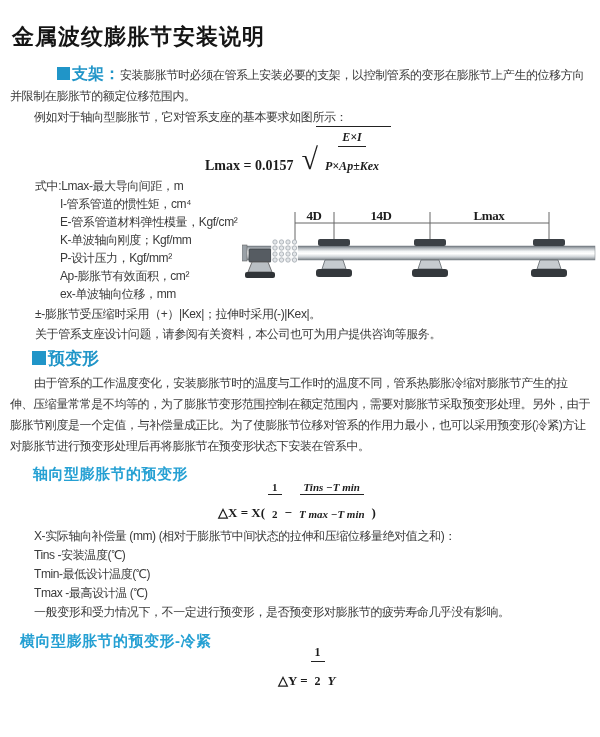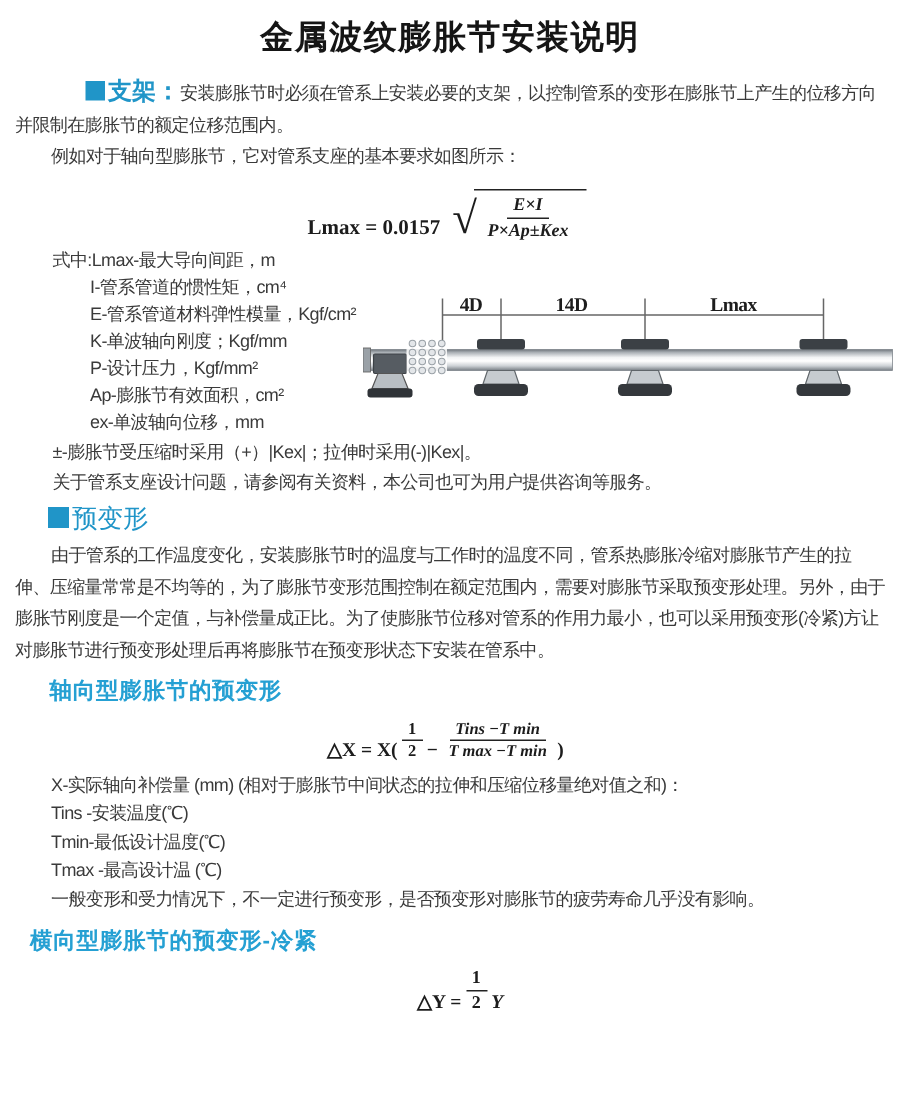--- a/index.html
+++ b/index.html
@@ -1,52 +1,52 @@
 <!DOCTYPE html>
 <html><head>
 <meta charset="utf-8">
 <style>
   html,body{margin:0;padding:0;background:#ffffff;}
   .page{
     position:relative;width:600px;height:737px;overflow:hidden;background:#ffffff;
     font-family:"Liberation Sans",sans-serif;color:#3a3a3a;
   }
   .title{
-    margin:0;padding-top:11px;text-align:center;font-size:22px;font-weight:bold;
+    margin:12px;padding-top:11px;text-align:left;font-size:22px;font-weight:bold;
     color:#151515;letter-spacing:1px;line-height:28px;
   }
   .body-text{font-size:12px;letter-spacing:-0.4px;line-height:21px;color:#3a3a3a;}
   .lead{margin:12px 10px 0 10px;text-indent:47px;}
   .sq{
     display:inline-block;width:13px;height:13px;background:#2095c8;
     vertical-align:-1px;margin-right:2px;
   }
   .sec-head{color:#2095c8;font-size:16px;font-weight:bold;letter-spacing:0;}
   .example{margin:0 10px;text-indent:24px;}
   
   .formula{
     font-family:"Liberation Serif",serif;font-weight:bold;color:#1c1c1c;
     display:flex;align-items:flex-end;font-size:14px;letter-spacing:0;
   }
   .f1{margin:6px 0 0 205px;height:40px;}
   .it{font-style:italic;}
   .frac{display:inline-flex;flex-direction:column;align-items:center;line-height:1.15;font-size:12px;margin:0 3px;}
   .frac .num{padding:0 4px 1px 4px;border-bottom:1px solid #222;}
-  .frac .den{padding:1px 4px 0 4px;}
+  .frac .den{padding:13px 4px 0 4px;}
   .sqrt-sign{font-size:30px;font-weight:400;line-height:30px;margin:4px 0 0 8px;}
   .radicand{border-top:1.6px solid #222;padding:2px 5px 0 2px;margin-left:-2px;margin-top:3px;}
   
   .vars{position:relative;margin:3px 0 0 35px;}
   .vars div{line-height:18px;}
   .vars .indent{margin-left:25px;}
   .vars .gap-top{margin-top:2px;}
   .diagram{position:absolute;top:27px;right:2px;width:356px;height:100px;}
   .dim-label{font-family:"Liberation Serif",serif;font-weight:bold;font-size:13px;fill:#1d1d1d;}
   
-  .sec2-head{margin:4px 0 0 32px;font-size:17px;font-weight:normal;color:#2095c8;line-height:24px;}
+  .sec2-head{margin:4px 0 0 32px;font-size:17px;font-weight:bold;color:#2095c8;line-height:24px;}
   .sec2-head .sq{width:14px;height:14px;}
   .para{margin:2px 10px 0 10px;text-indent:24px;}
   .sub-head{margin:6px 0 0 33px;font-size:15px;font-weight:bold;color:#25a0d3;line-height:21px;letter-spacing:0.5px;}
   .sub-head2{margin:8px 0 0 20px;}
   .f2{margin:5px 0 0 218px;height:32px;font-size:13px;}
   .f2 .frac{font-size:11px;}
   .f3{margin:10px 0 0 278px;height:28px;font-size:13px;}
   .notes{margin:6px 10px 0 10px;}
   .notes p{margin:0;text-indent:24px;line-height:19px;}
 </style>

